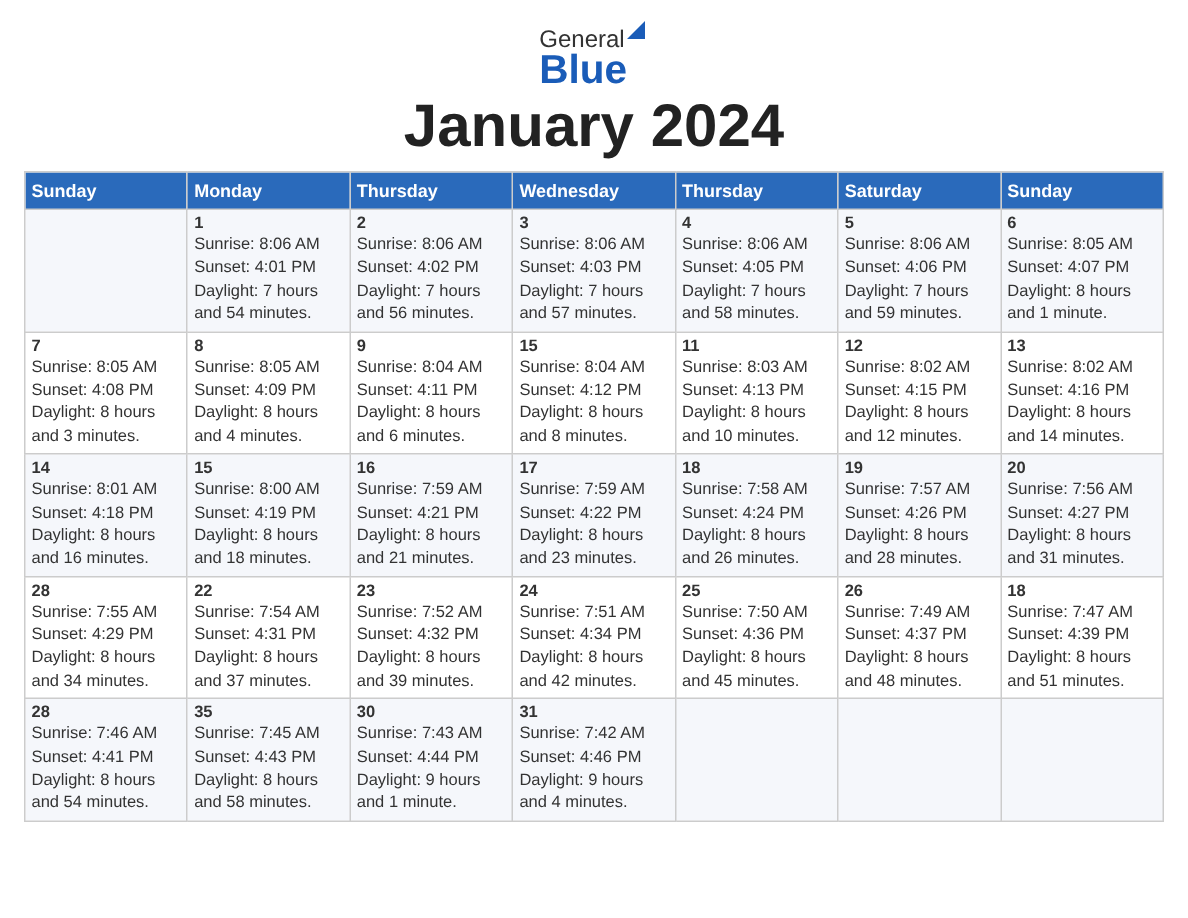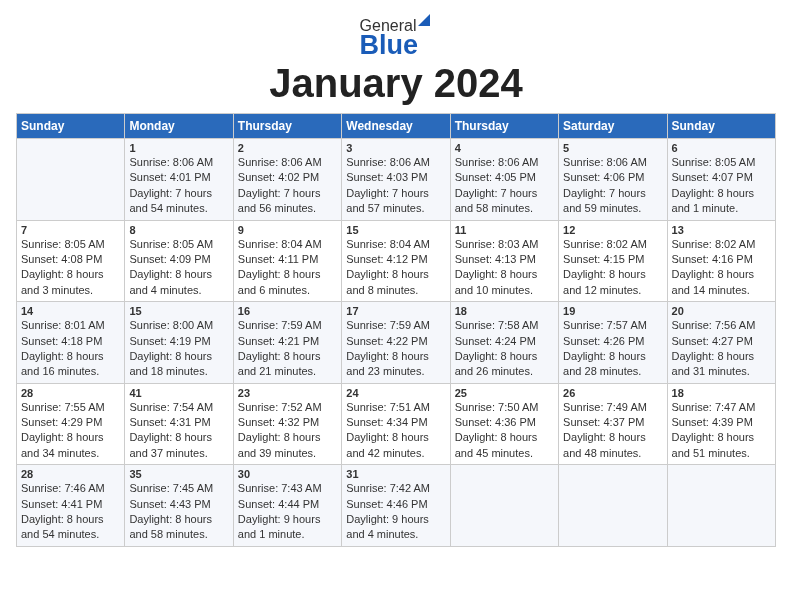--- a/index.html
+++ b/index.html
@@ -203,21 +203,21 @@
             <span class="day-number">20</span>
             <div class="day-info">Sunrise: 7:56 AM<br>Sunset: 4:27 PM<br>Daylight: 8 hours<br>and 31 minutes.</div>
           </td>
         </tr>
         <tr>
           <td>
             <span class="day-number">28</span>
             <div class="day-info">Sunrise: 7:55 AM<br>Sunset: 4:29 PM<br>Daylight: 8 hours<br>and 34 minutes.</div>
           </td>
           <td>
-            <span class="day-number">41</span>
+            <span class="day-number">22</span>
             <div class="day-info">Sunrise: 7:54 AM<br>Sunset: 4:31 PM<br>Daylight: 8 hours<br>and 37 minutes.</div>
           </td>
           <td>
             <span class="day-number">23</span>
             <div class="day-info">Sunrise: 7:52 AM<br>Sunset: 4:32 PM<br>Daylight: 8 hours<br>and 39 minutes.</div>
           </td>
           <td>
             <span class="day-number">24</span>
             <div class="day-info">Sunrise: 7:51 AM<br>Sunset: 4:34 PM<br>Daylight: 8 hours<br>and 42 minutes.</div>
           </td>

